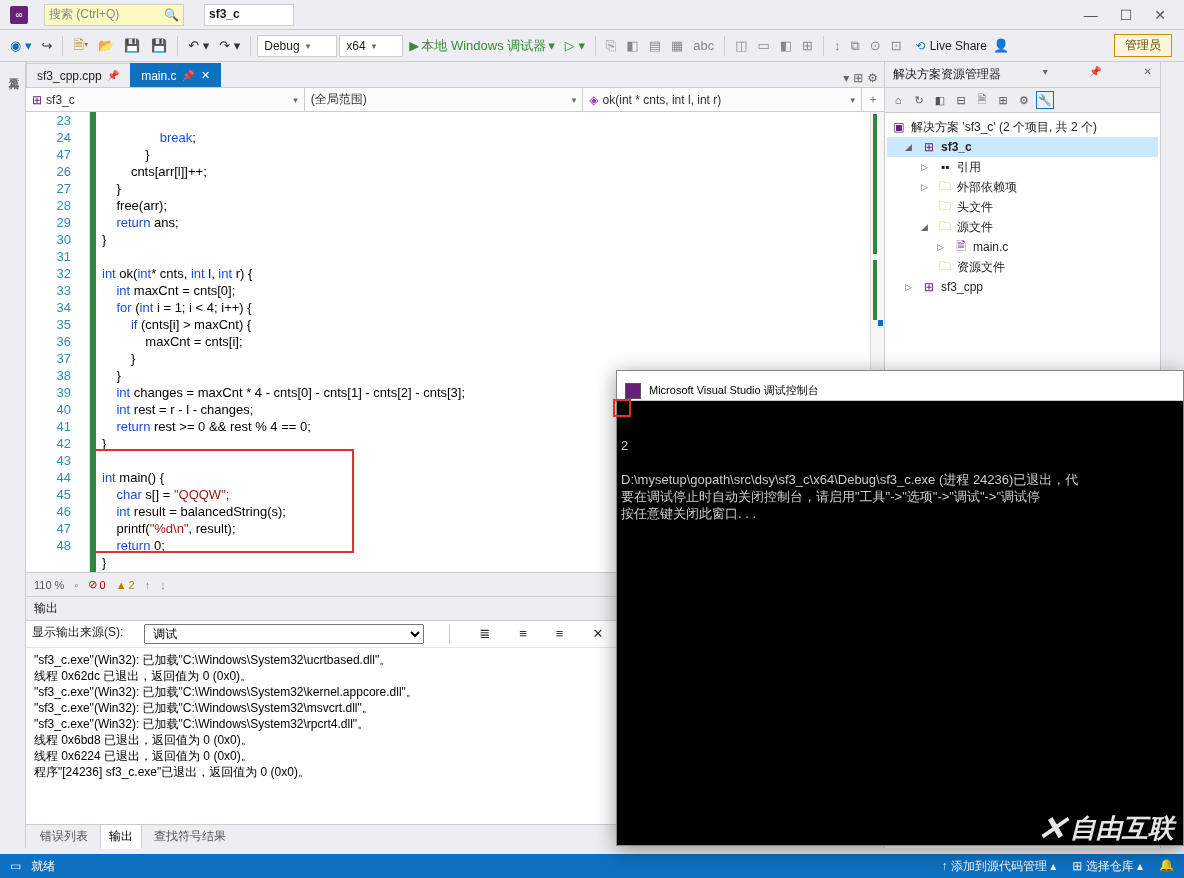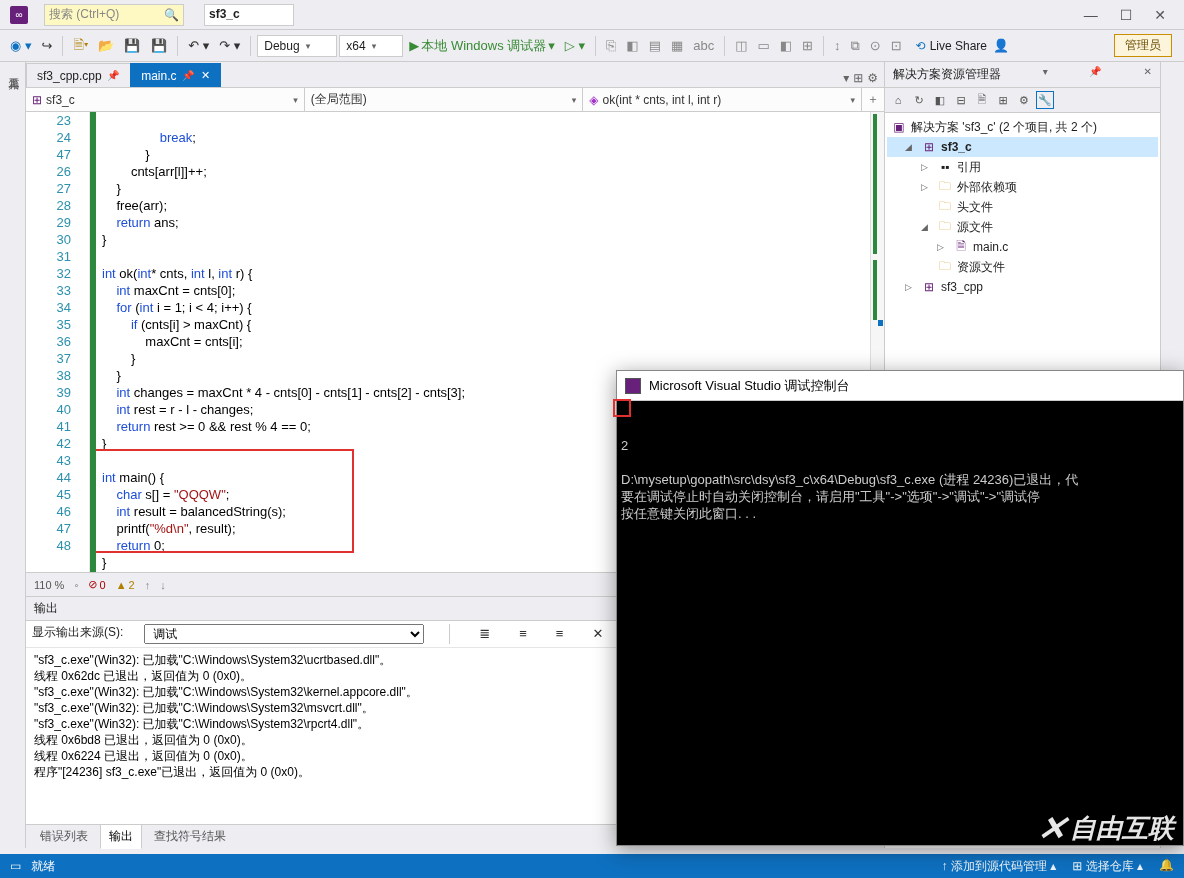--- a/index.html
+++ b/index.html
@@ -82,21 +82,21 @@
 .tree-node .lbl.bold { font-weight:bold; }
 .indent-1 { padding-left:18px;} .indent-2 { padding-left:34px;} .indent-3 { padding-left:50px;}
 
 .right-collapsed { width:24px; background:#eeeef2; border-left:1px solid #ccc;}
 
 .statusbar { position:absolute; bottom:0; left:0; right:0; height:24px; background:#0e70c0; color:#fff; display:flex; align-items:center; padding:0 10px; font-size:12px; gap:10px;}
 .statusbar .sicon { font-size:12px;}
 .statusbar .right { margin-left:auto; display:flex; gap:16px; opacity:.92;}
 
 .console-window { position:absolute; top:370px; left:616px; width:568px; height:476px; background:#000; border:1px solid #888; box-shadow:0 4px 20px rgba(0,0,0,.4); display:flex; flex-direction:column; z-index:50;}
-.console-title { height:30px; background:#fff; color:#000; display:flex; align-items:center; padding:12px 8px; gap:8px; border-bottom:1px solid #ccc; font-size:13px;}
+.console-title { height:30px; background:#fff; color:#000; display:flex; align-items:flex-start; padding:12px 8px; gap:8px; border-bottom:1px solid #ccc; font-size:11px;}
 .console-title .icon { width:16px; height:16px; background:#68217a; border:1px solid #555; }
 .console-body { flex:1; color:#ccc; font-family:"NSimSun",Consolas,monospace; font-size:13px; line-height:17px; padding:2px 4px; white-space:pre-wrap; word-break:break-all; position:relative;}
 .console-red { position:absolute; border:2px solid #e03030; }
 
 .watermark { position:absolute; right:10px; bottom:30px; color:#fff; font-size:26px; font-weight:bold; font-style:italic; opacity:.9; text-shadow:1px 1px 2px rgba(0,0,0,.5); z-index:60; display:flex; align-items:center; gap:4px;}
 .watermark .x { font-size:34px; transform:skewX(-10deg);}
 
 .ico { font-family: "Segoe UI Symbol", sans-serif; }
 </style>
 </head>

